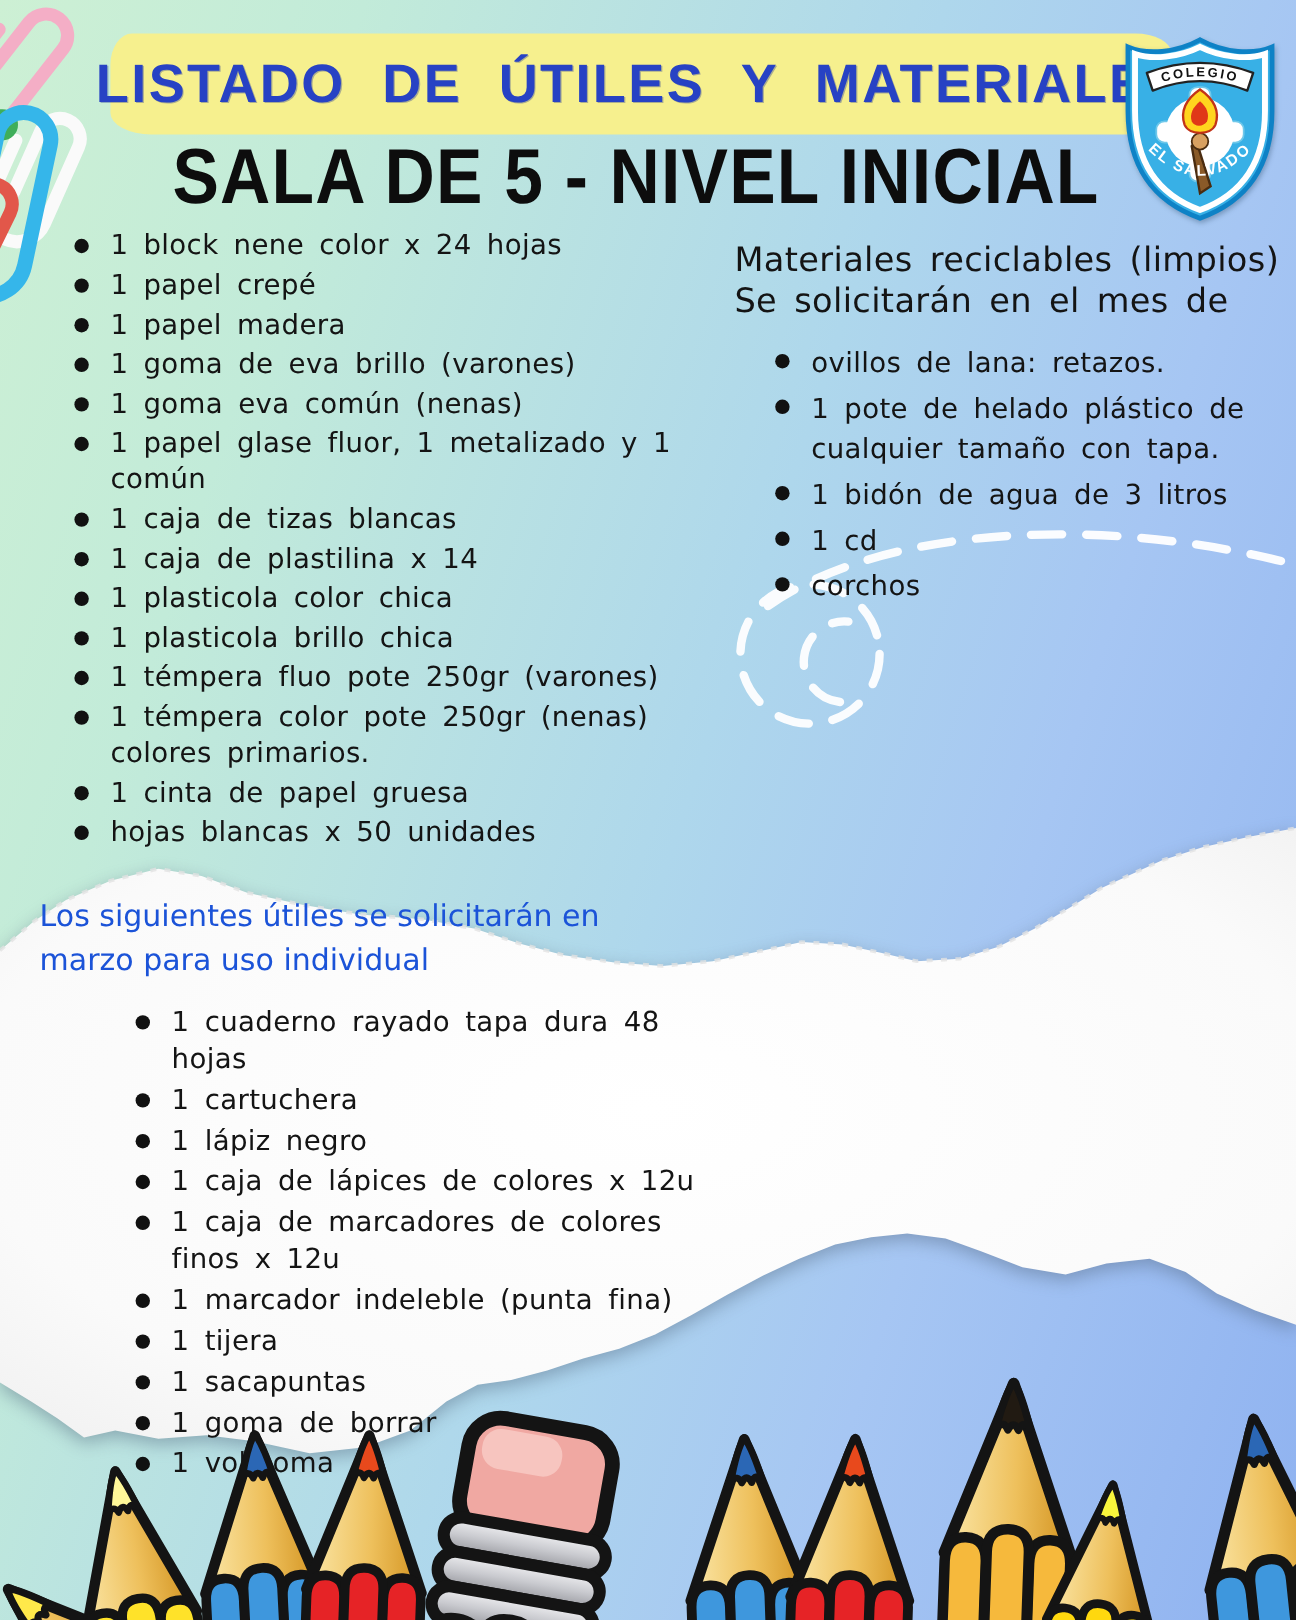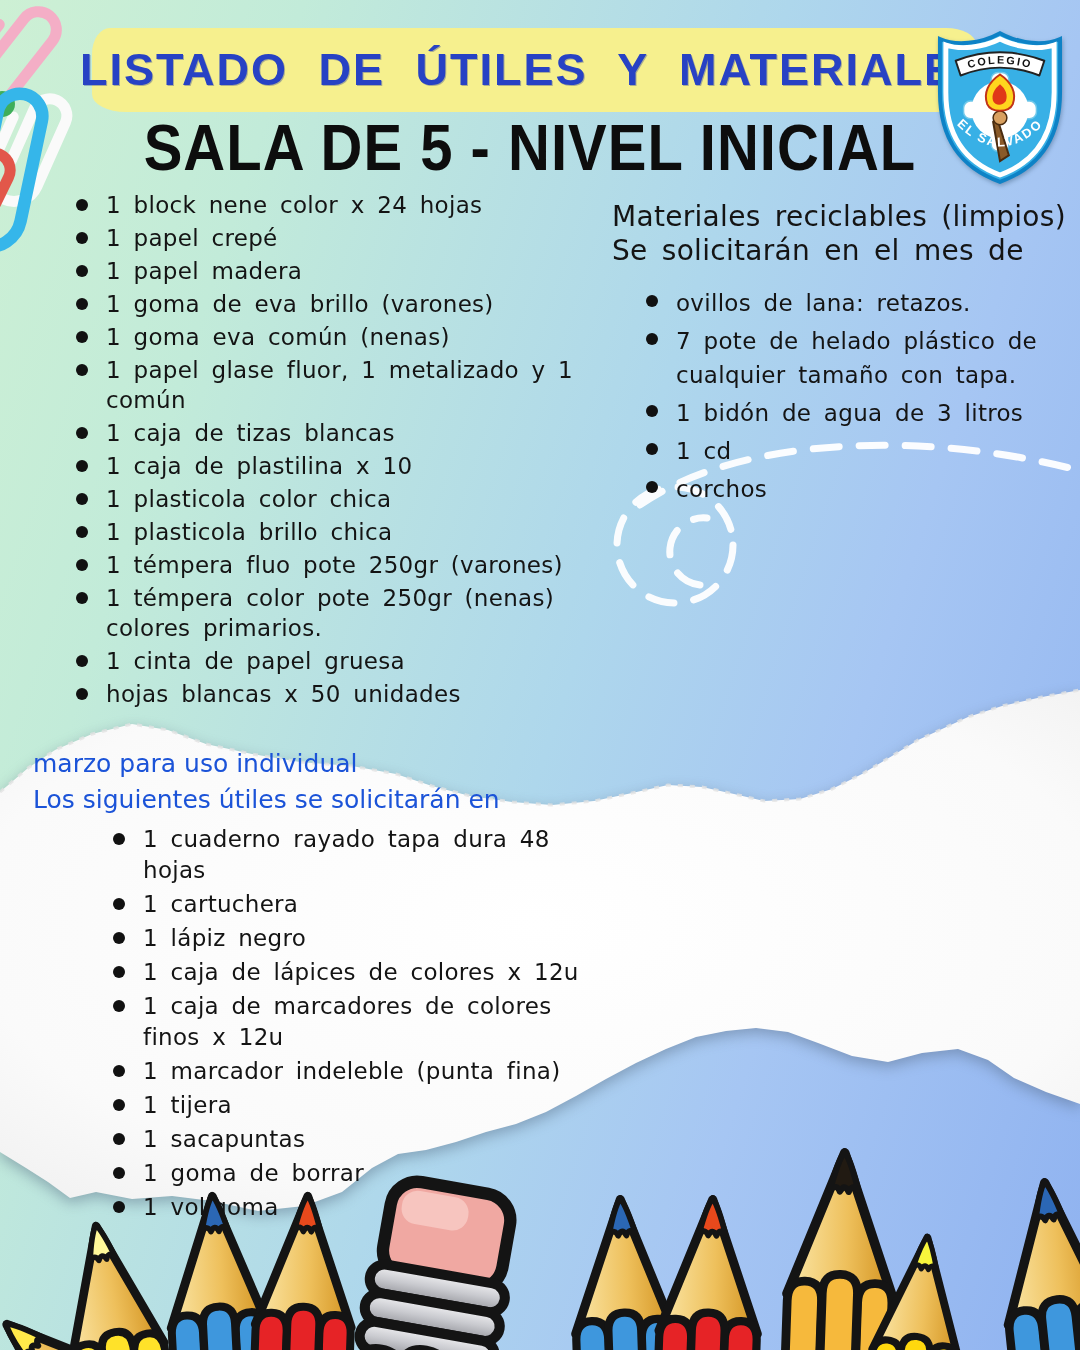--- a/index.html
+++ b/index.html
@@ -33,28 +33,28 @@
   }
   
   ul.hand{list-style:none;margin:0;padding:0;}
   ul.hand li{position:relative;padding-left:34px;margin-bottom:3px;}
   ul.hand li::before{
     content:'';position:absolute;left:4px;top:9px;width:12px;height:12px;border-radius:50%;background:#111;
   }
   .hand, .hand li, .hand-text{
     font-size:23px;line-height:30px;letter-spacing:.3px;word-spacing:5px;color:#141414;
   }
-  .supplies{position:absolute;left:72px;top:190px;width:520px;z-index:3;}
+  .supplies{position:absolute;left:58px;top:190px;width:520px;z-index:3;}
   .recyclables{position:absolute;left:612px;top:200px;width:440px;z-index:3;}
   .recyclables .rec-line{white-space:nowrap;font-size:28px;line-height:34px;}
   .recyclables ul{margin-top:18px;margin-left:30px;width:400px;}
   .recyclables ul li{line-height:34px;margin-bottom:4px;}
   .march{position:absolute;left:33px;top:746px;width:560px;z-index:3;}
   .march .march-line{white-space:nowrap;color:#1b53d8;font-size:25px;line-height:36px;}
-  .march ul{margin-top:6px;margin-left:76px;width:500px;}
+  .march ul{margin-top:19px;margin-left:76px;width:500px;}
   .march ul li{line-height:31px;}
   
   .swirl{position:absolute;left:0;top:0;z-index:1;}
   .paper{position:absolute;left:0;top:0;z-index:2;filter:drop-shadow(0 5px 7px rgba(80,100,125,.45));}
   .pencils{position:absolute;left:0;top:1108px;z-index:4;}
   .clips{position:absolute;left:0;top:0;z-index:5;}
   .logo{position:absolute;left:936px;top:26px;z-index:6;filter:drop-shadow(1px 2px 2px rgba(30,60,90,.35));}
 </style>
 </head>
 <body>
@@ -115,45 +115,45 @@
 
   <div class="supplies">
     <ul class="hand">
         <li>1 block nene color x 24 hojas</li>
         <li>1 papel crepé</li>
         <li>1 papel madera</li>
         <li>1 goma de eva brillo (varones)</li>
         <li>1 goma eva común (nenas)</li>
         <li>1 papel glase fluor, 1 metalizado y 1 común</li>
         <li>1 caja de tizas blancas</li>
-        <li>1 caja de plastilina x 10</li>
+        <li>1 caja de plastilina x 14</li>
         <li>1 plasticola color chica</li>
         <li>1 plasticola brillo chica</li>
         <li>1 témpera fluo pote 250gr (varones)</li>
         <li>1 témpera color pote 250gr (nenas) colores primarios.</li>
         <li>1 cinta de papel gruesa</li>
         <li>hojas blancas x 50 unidades</li>
       </ul>
   </div>
 
   <div class="recyclables">
     <div class="rec-line hand-text">Materiales reciclables (limpios)</div>
     <div class="rec-line hand-text">Se solicitarán en el mes de</div>
     <ul class="hand">
         <li>ovillos de lana: retazos.</li>
-        <li>7 pote de helado plástico de cualquier tamaño con tapa.</li>
+        <li>1 pote de helado plástico de cualquier tamaño con tapa.</li>
         <li>1 bidón de agua de 3 litros</li>
         <li>1 cd</li>
         <li>corchos</li>
       </ul>
   </div>
 
   <div class="march">
+    <div class="march-line">Los siguientes útiles se solicitarán en</div>
     <div class="march-line">marzo para uso individual</div>
-    <div class="march-line">Los siguientes útiles se solicitarán en</div>
     <ul class="hand">
         <li>1 cuaderno rayado tapa dura 48 hojas</li>
         <li>1 cartuchera</li>
         <li>1 lápiz negro</li>
         <li>1 caja de lápices de colores x 12u</li>
         <li>1 caja de marcadores de colores finos x 12u</li>
         <li>1 marcador indeleble (punta fina)</li>
         <li>1 tijera</li>
         <li>1 sacapuntas</li>
         <li>1 goma de borrar</li>

